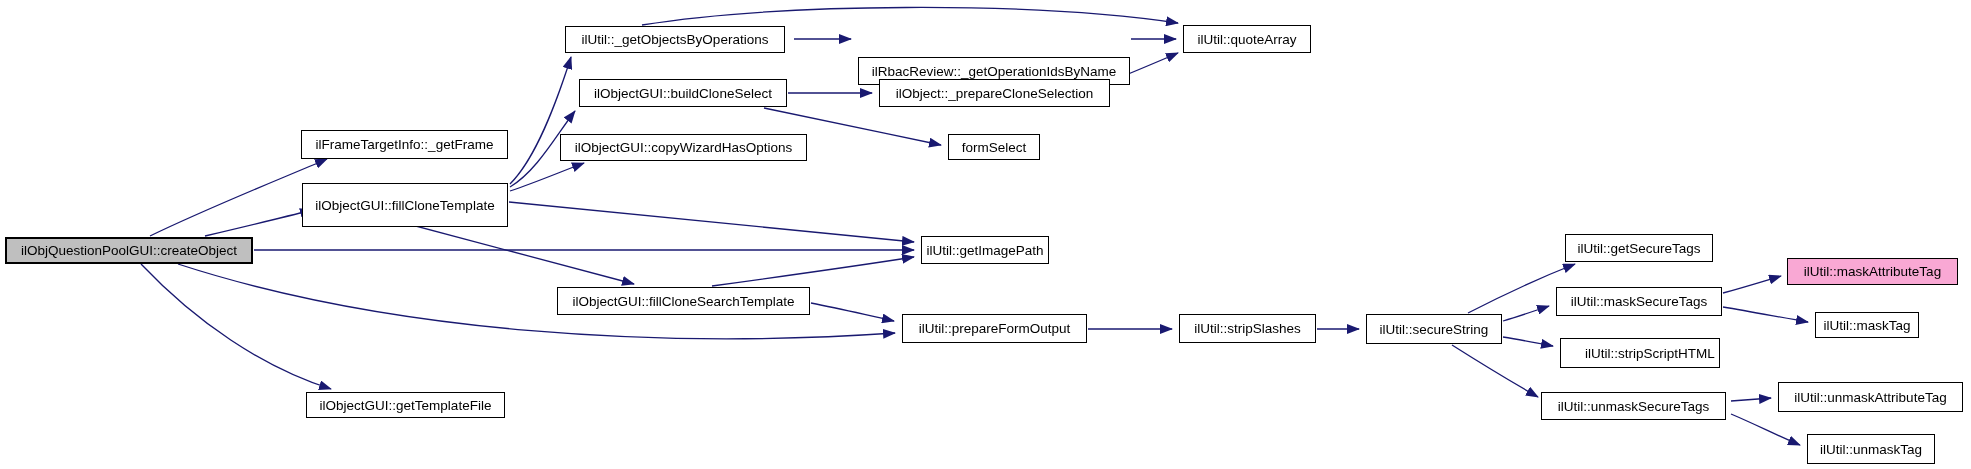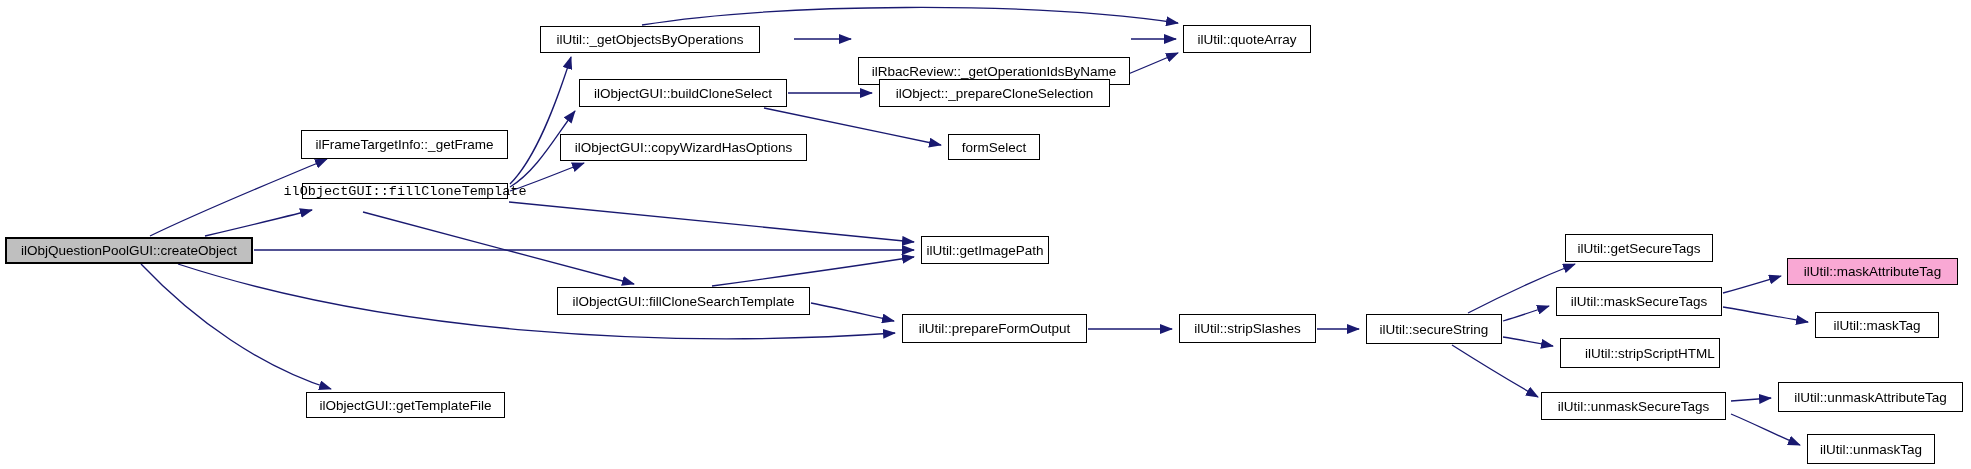--- a/index.html
+++ b/index.html
@@ -71,36 +71,36 @@
       <path d="M1503,337 C1521,340 1537,343 1553,346" fill="none" stroke="#191970" stroke-width="1.3" marker-end="url(#arrowhead)"></path>
       <path d="M1452,345 C1482,364 1510,381 1538,397" fill="none" stroke="#191970" stroke-width="1.3" marker-end="url(#arrowhead)"></path>
       <path d="M1723,293 C1745,287 1761,282 1781,276" fill="none" stroke="#191970" stroke-width="1.3" marker-end="url(#arrowhead)"></path>
       <path d="M1723,307 C1753,312 1779,317 1808,322" fill="none" stroke="#191970" stroke-width="1.3" marker-end="url(#arrowhead)"></path>
       <path d="M1731,401 C1746,400 1758,399 1771,398" fill="none" stroke="#191970" stroke-width="1.3" marker-end="url(#arrowhead)"></path>
       <path d="M1731,414 C1757,425 1776,435 1800,445" fill="none" stroke="#191970" stroke-width="1.3" marker-end="url(#arrowhead)"></path>
     </svg>
   <div id="nodes-layer">
       <div class="node root" style="left: 5px; top: 237px; width: 248px; height: 27px; background: rgb(191, 191, 191); border-color: rgb(0, 0, 0);">ilObjQuestionPoolGUI::createObject</div>
       <div class="node" style="left: 301px; top: 130px; width: 207px; height: 29px; background: rgb(255, 255, 255); border-color: rgb(0, 0, 0);">ilFrameTargetInfo::_getFrame</div>
-      <div class="node" style="left: 302px; top: 183px; width: 206px; height: 16px; background: rgb(255, 255, 255); border-color: rgb(0, 0, 0); font-family: Liberation Mono, monospace;">ilObjectGUI::fillCloneTemplate</div>
-      <div class="node" style="left: 540px; top: 26px; width: 220px; height: 27px; background: rgb(255, 255, 255); border-color: rgb(0, 0, 0);">ilUtil::_getObjectsByOperations</div>
+      <div class="node" style="left: 302px; top: 183px; width: 206px; height: 44px; background: rgb(255, 255, 255); border-color: rgb(0, 0, 0);">ilObjectGUI::fillCloneTemplate</div>
+      <div class="node" style="left: 565px; top: 26px; width: 220px; height: 27px; background: rgb(255, 255, 255); border-color: rgb(0, 0, 0);">ilUtil::_getObjectsByOperations</div>
       <div class="node" style="left: 858px; top: 25px; width: 272px; height: 28px; background: rgb(255, 255, 255); border-color: rgb(0, 0, 0); margin-top: 32px;">ilRbacReview::_getOperationIdsByName</div>
       <div class="node" style="left: 1183px; top: 25px; width: 128px; height: 28px; background: rgb(255, 255, 255); border-color: rgb(0, 0, 0);">ilUtil::quoteArray</div>
       <div class="node" style="left: 579px; top: 79px; width: 208px; height: 28px; background: rgb(255, 255, 255); border-color: rgb(0, 0, 0);">ilObjectGUI::buildCloneSelect</div>
       <div class="node" style="left: 879px; top: 79px; width: 231px; height: 28px; background: rgb(255, 255, 255); border-color: rgb(0, 0, 0);">ilObject::_prepareCloneSelection</div>
       <div class="node" style="left: 560px; top: 134px; width: 247px; height: 27px; background: rgb(255, 255, 255); border-color: rgb(0, 0, 0);">ilObjectGUI::copyWizardHasOptions</div>
       <div class="node" style="left: 948px; top: 134px; width: 92px; height: 26px; background: rgb(255, 255, 255); border-color: rgb(0, 0, 0);">formSelect</div>
       <div class="node" style="left: 921px; top: 236px; width: 128px; height: 28px; background: rgb(255, 255, 255); border-color: rgb(0, 0, 0);">ilUtil::getImagePath</div>
       <div class="node" style="left: 557px; top: 287px; width: 253px; height: 28px; background: rgb(255, 255, 255); border-color: rgb(0, 0, 0);">ilObjectGUI::fillCloneSearchTemplate</div>
       <div class="node" style="left: 902px; top: 314px; width: 185px; height: 29px; background: rgb(255, 255, 255); border-color: rgb(0, 0, 0);">ilUtil::prepareFormOutput</div>
       <div class="node" style="left: 1179px; top: 314px; width: 137px; height: 29px; background: rgb(255, 255, 255); border-color: rgb(0, 0, 0);">ilUtil::stripSlashes</div>
       <div class="node" style="left: 1366px; top: 314px; width: 136px; height: 30px; background: rgb(255, 255, 255); border-color: rgb(0, 0, 0);">ilUtil::secureString</div>
       <div class="node" style="left: 1565px; top: 234px; width: 148px; height: 28px; background: rgb(255, 255, 255); border-color: rgb(0, 0, 0);">ilUtil::getSecureTags</div>
       <div class="node" style="left: 1556px; top: 287px; width: 166px; height: 29px; background: rgb(255, 255, 255); border-color: rgb(0, 0, 0);">ilUtil::maskSecureTags</div>
       <div class="node" style="left: 1787px; top: 258px; width: 171px; height: 27px; background: #f9a8d4; border-color: rgb(0, 0, 0);">ilUtil::maskAttributeTag</div>
-      <div class="node" style="left: 1815px; top: 312px; width: 124px; height: 26px; background: rgb(255, 255, 255); border-color: rgb(0, 0, 0);">ilUtil::maskTag</div>
+      <div class="node" style="left: 1815px; top: 312px; width: 104px; height: 26px; background: rgb(255, 255, 255); border-color: rgb(0, 0, 0);">ilUtil::maskTag</div>
       <div class="node" style="left: 1560px; top: 338px; width: 160px; height: 30px; background: rgb(255, 255, 255); border-color: rgb(0, 0, 0); padding-left: 20px;">ilUtil::stripScriptHTML</div>
       <div class="node" style="left: 1541px; top: 392px; width: 185px; height: 28px; background: rgb(255, 255, 255); border-color: rgb(0, 0, 0);">ilUtil::unmaskSecureTags</div>
       <div class="node" style="left: 1778px; top: 382px; width: 185px; height: 30px; background: rgb(255, 255, 255); border-color: rgb(0, 0, 0);">ilUtil::unmaskAttributeTag</div>
       <div class="node" style="left: 1807px; top: 434px; width: 128px; height: 30px; background: rgb(255, 255, 255); border-color: rgb(0, 0, 0);">ilUtil::unmaskTag</div>
       <div class="node" style="left: 306px; top: 392px; width: 199px; height: 26px; background: rgb(255, 255, 255); border-color: rgb(0, 0, 0);">ilObjectGUI::getTemplateFile</div>
     </div>
 </div>
 
 </body></html>

